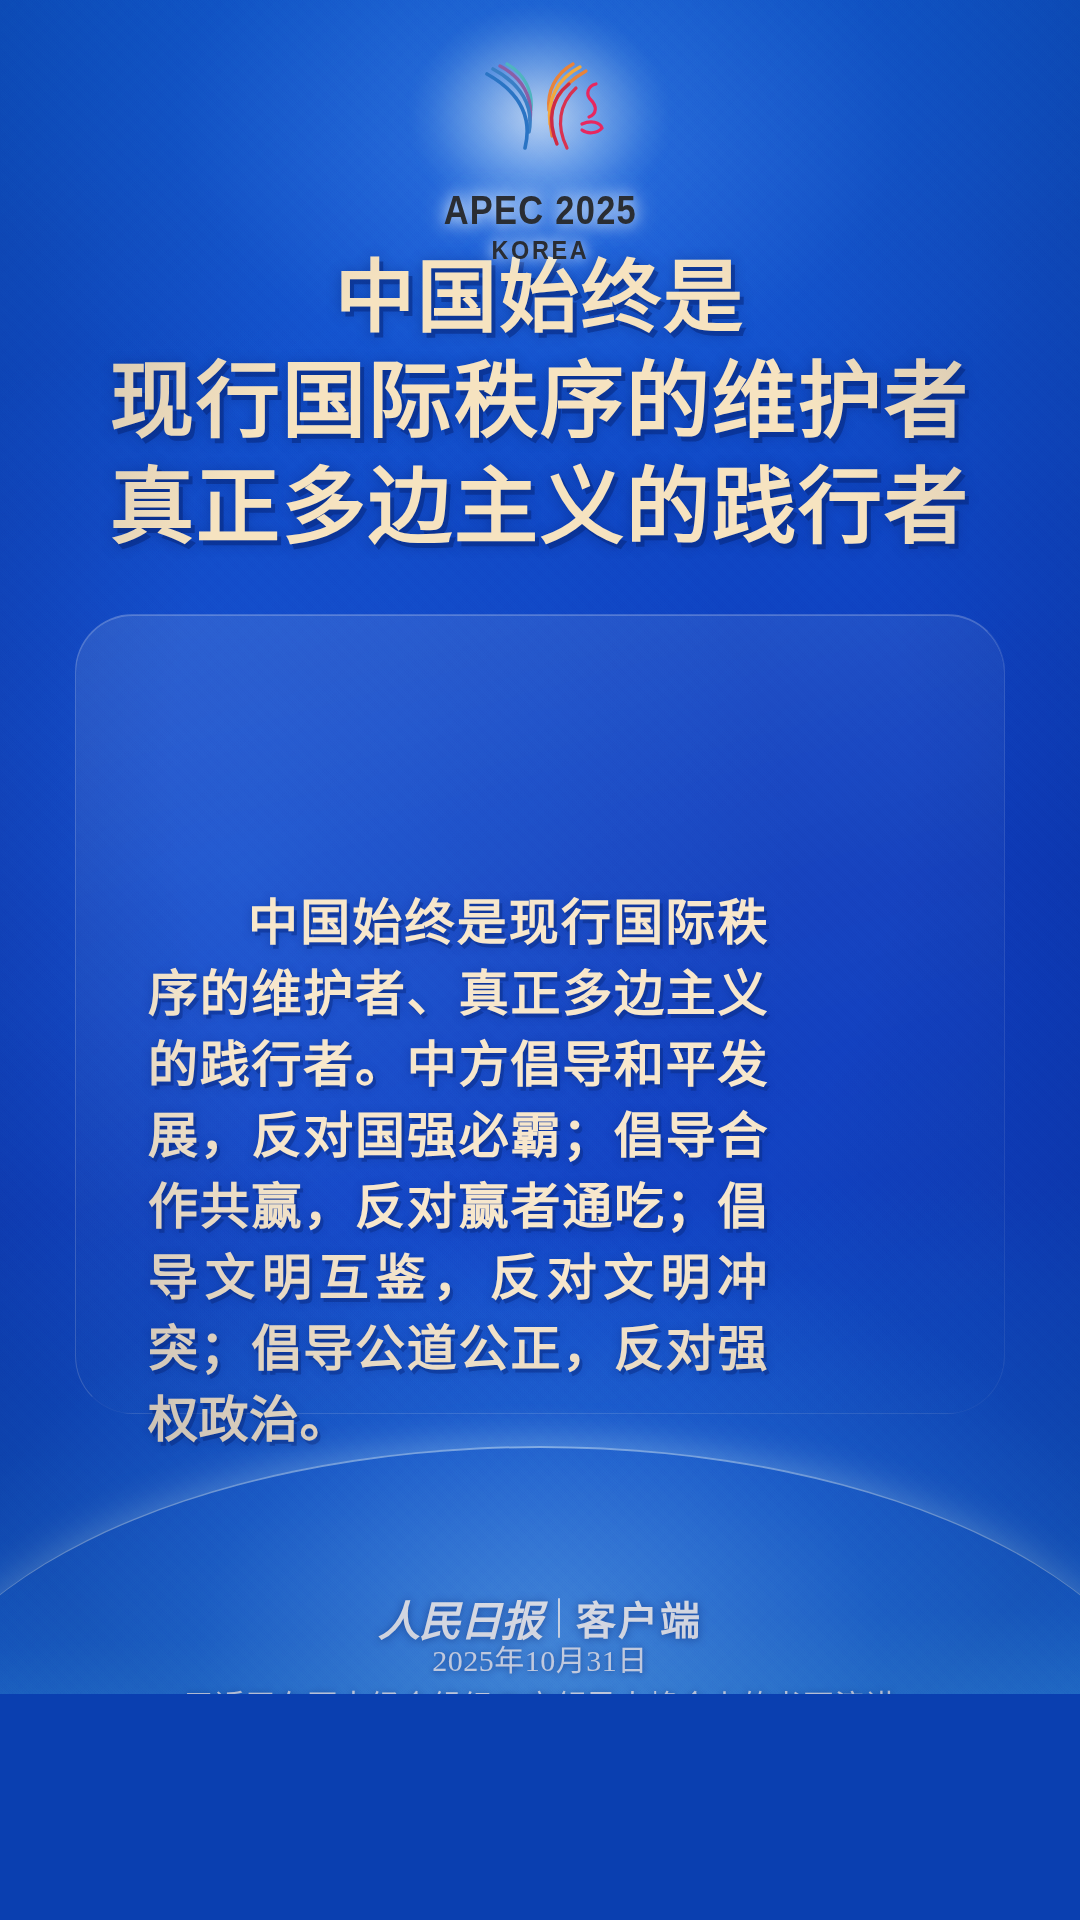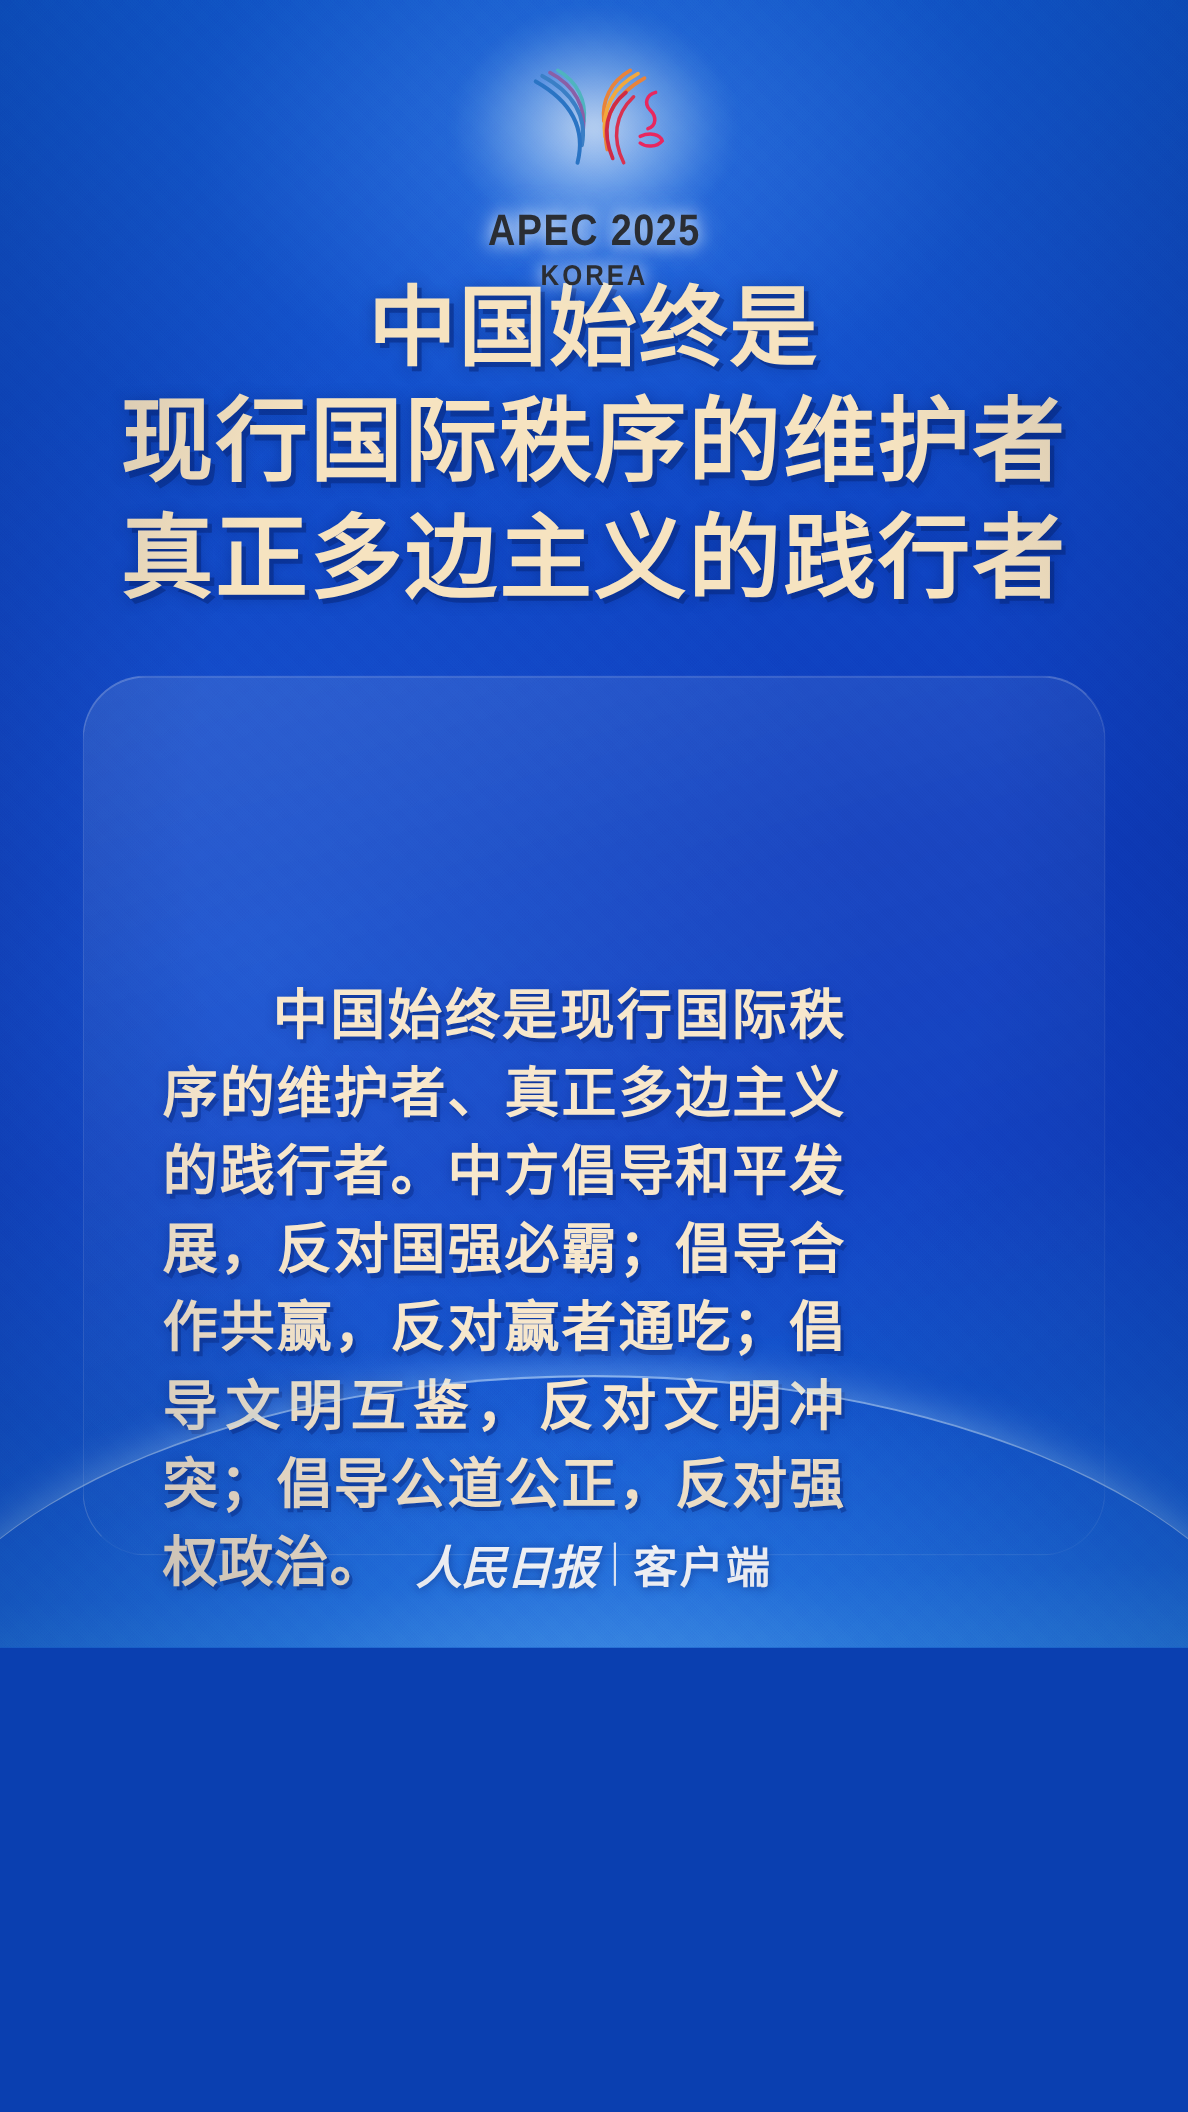--- a/index.html
+++ b/index.html
@@ -6,21 +6,21 @@
   html, body {
     margin: 0;
     padding: 0;
     background: #0a3fb0;
   }
   * { box-sizing: border-box; }
 
   .poster {
     position: relative;
     width: 1080px;
-    height: 1498px;
+    height: 1694px;
     overflow: hidden;
     font-family: "Liberation Sans", "DejaVu Sans", sans-serif;
     background:
       radial-gradient(ellipse 900px 620px at 50% 1640px, rgba(120,190,255,0.55) 0%, rgba(70,150,245,0.22) 38%, rgba(20,80,210,0.0) 66%),
       radial-gradient(ellipse 760px 520px at 50% 120px, rgba(90,160,255,0.42) 0%, rgba(40,110,230,0.14) 48%, rgba(12,70,200,0.0) 74%),
       radial-gradient(ellipse 900px 900px at 22% 880px, rgba(40,120,240,0.34) 0%, rgba(20,80,210,0.0) 62%),
       linear-gradient(178deg, #1060dd 0%, #1154cf 14%, #0f45c4 34%, #0e3cbd 52%, #0f3fc2 70%, #1253cd 84%, #1b6ce2 95%, #2a86ef 100%);
   }
 
   

